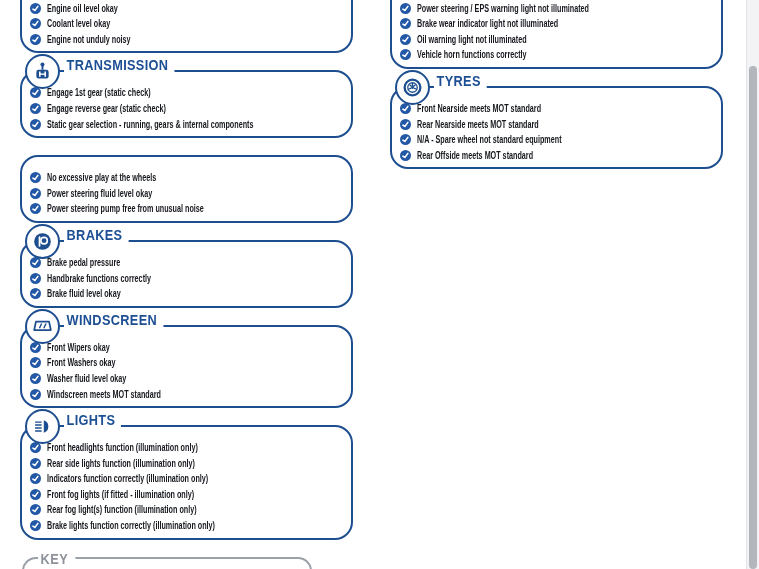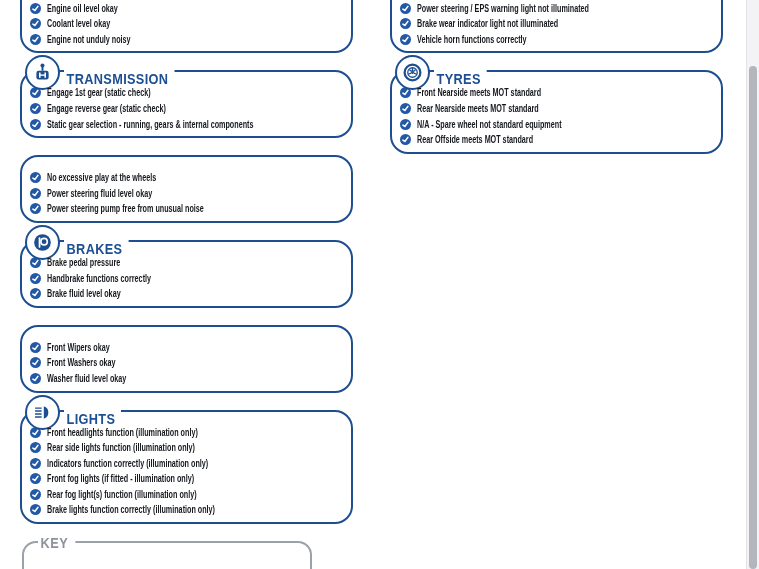--- a/index.html
+++ b/index.html
@@ -9,21 +9,21 @@
   }
   .col{position:absolute;top:-30px;}
   .col-left{left:20px;width:333px;}
   .col-right{left:390px;width:333px;}
   .box{
     box-sizing:border-box;width:333px;position:relative;background:#fff;
     border:2px solid #1d4e8f;border-radius:18px;
     padding:15px 8px 2px 8px;margin-bottom:17px;
   }
   .box.has-header{padding-top:15px;}
-  .hdr{position:absolute;top:-18px;left:3px;height:36px;display:flex;align-items:flex-end;pointer-events:none;}
+  .hdr{position:absolute;top:-18px;left:3px;height:36px;display:flex;align-items:flex-start;pointer-events:none;}
   .hdr-circle{
     box-sizing:border-box;width:35px;height:35px;border-radius:50%;
     border:2.5px solid #1d4e8f;background:#fff;display:flex;align-items:center;justify-content:center;flex:none;
   }
   .hdr-title{
     margin-left:4px;background:#fff;padding:0 7px 0 3px;line-height:22px;
     font-weight:700;font-size:15px;letter-spacing:.4px;color:#1d4f94;
     transform:scaleX(.85);transform-origin:0 50%;white-space:nowrap;display:inline-block;
   }
   .row{display:flex;align-items:flex-start;height:15.6px;gap:6px;}
@@ -165,40 +165,56 @@
       </div>
       <div class="row">
         <svg viewBox="0 0 12 12" width="11" height="11">
           <circle cx="6" cy="6" r="6" fill="#2258a5"></circle>
           <path d="M3.1 6.3 L5 8 L8.9 4.1" stroke="#fff" stroke-width="1.7" fill="none" stroke-linecap="round" stroke-linejoin="round" transform="rotate(-8 6 6)"></path>
         </svg>
         <span class="lbl">Brake fluid level okay</span>
       </div>
     </div>
     <div class="box has-header">
+      <div class="hdr">
+        <div class="hdr-circle">
+          <svg viewBox="0 0 24 24" width="21" height="21">
+            <path d="M4.5 6.5 H19.5 L21.5 16 H2.5 Z" fill="none" stroke="#1d4e8f" stroke-width="2" stroke-linejoin="round"></path>
+            <path d="M8.5 14 L11 8.5 M13.5 14 L16 8.5" stroke="#1d4e8f" stroke-width="1.6"></path>
+          </svg>
+        </div>
+        <span class="hdr-title">WINDSCREEN</span>
+      </div>
       <div class="row">
         <svg viewBox="0 0 12 12" width="11" height="11">
           <circle cx="6" cy="6" r="6" fill="#2258a5"></circle>
           <path d="M3.1 6.3 L5 8 L8.9 4.1" stroke="#fff" stroke-width="1.7" fill="none" stroke-linecap="round" stroke-linejoin="round" transform="rotate(-8 6 6)"></path>
         </svg>
         <span class="lbl">Front Wipers okay</span>
       </div>
       <div class="row">
         <svg viewBox="0 0 12 12" width="11" height="11">
           <circle cx="6" cy="6" r="6" fill="#2258a5"></circle>
           <path d="M3.1 6.3 L5 8 L8.9 4.1" stroke="#fff" stroke-width="1.7" fill="none" stroke-linecap="round" stroke-linejoin="round" transform="rotate(-8 6 6)"></path>
         </svg>
         <span class="lbl">Front Washers okay</span>
       </div>
       <div class="row">
         <svg viewBox="0 0 12 12" width="11" height="11">
           <circle cx="6" cy="6" r="6" fill="#2258a5"></circle>
           <path d="M3.1 6.3 L5 8 L8.9 4.1" stroke="#fff" stroke-width="1.7" fill="none" stroke-linecap="round" stroke-linejoin="round" transform="rotate(-8 6 6)"></path>
         </svg>
         <span class="lbl">Washer fluid level okay</span>
+      </div>
+      <div class="row">
+        <svg viewBox="0 0 12 12" width="11" height="11">
+          <circle cx="6" cy="6" r="6" fill="#2258a5"></circle>
+          <path d="M3.1 6.3 L5 8 L8.9 4.1" stroke="#fff" stroke-width="1.7" fill="none" stroke-linecap="round" stroke-linejoin="round" transform="rotate(-8 6 6)"></path>
+        </svg>
+        <span class="lbl">Windscreen meets MOT standard</span>
       </div>
     </div>
     <div class="box has-header">
       <div class="hdr">
         <div class="hdr-circle">
           <svg viewBox="0 0 24 24" width="21" height="21">
             <path d="M13.5 4.8 A7.6 7.6 0 0 1 13.5 19.2 Z" fill="#1d4e8f"></path>
             <path d="M3.5 7 H11 M3.5 10.4 H11 M3.5 13.8 H11 M3.5 17.2 H11" stroke="#1d4e8f" stroke-width="1.7"></path>
           </svg>
         </div>
@@ -266,20 +282,27 @@
           <path d="M3.1 6.3 L5 8 L8.9 4.1" stroke="#fff" stroke-width="1.7" fill="none" stroke-linecap="round" stroke-linejoin="round" transform="rotate(-8 6 6)"></path>
         </svg>
         <span class="lbl">Power steering / EPS warning light not illuminated</span>
       </div>
       <div class="row">
         <svg viewBox="0 0 12 12" width="11" height="11">
           <circle cx="6" cy="6" r="6" fill="#2258a5"></circle>
           <path d="M3.1 6.3 L5 8 L8.9 4.1" stroke="#fff" stroke-width="1.7" fill="none" stroke-linecap="round" stroke-linejoin="round" transform="rotate(-8 6 6)"></path>
         </svg>
         <span class="lbl">Brake wear indicator light not illuminated</span>
+      </div>
+      <div class="row">
+        <svg viewBox="0 0 12 12" width="11" height="11">
+          <circle cx="6" cy="6" r="6" fill="#2258a5"></circle>
+          <path d="M3.1 6.3 L5 8 L8.9 4.1" stroke="#fff" stroke-width="1.7" fill="none" stroke-linecap="round" stroke-linejoin="round" transform="rotate(-8 6 6)"></path>
+        </svg>
+        <span class="lbl">Oil warning light not illuminated</span>
       </div>
       <div class="row">
         <svg viewBox="0 0 12 12" width="11" height="11">
           <circle cx="6" cy="6" r="6" fill="#2258a5"></circle>
           <path d="M3.1 6.3 L5 8 L8.9 4.1" stroke="#fff" stroke-width="1.7" fill="none" stroke-linecap="round" stroke-linejoin="round" transform="rotate(-8 6 6)"></path>
         </svg>
         <span class="lbl">Vehicle horn functions correctly</span>
       </div>
     </div>
     <div class="box has-header">

